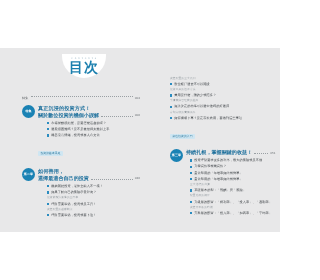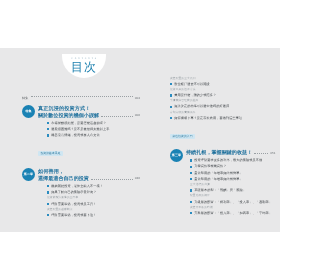--- a/index.html
+++ b/index.html
@@ -5,21 +5,21 @@
   html,body{margin:0;padding:0;background:#ffffff;}
   body{width:280px;height:280px;overflow:hidden;font-family:"DejaVu Sans","Liberation Sans",sans-serif;}
 
   .page-wrap{position:absolute;left:0;top:48px;width:280px;height:184px;background:#e8e8e9;}
   .page-inner{position:absolute;left:0;top:0;width:280px;height:184px;}
 
   
   .masthead{position:absolute;left:62px;top:6px;width:44px;height:24px;
             background:#ffffff;border-radius:0 0 22px 22px;text-align:center;}
   .masthead-kicker{font-size:2.6px;letter-spacing:.55px;color:#9bb7c6;margin-top:3px;line-height:4px;}
-  .masthead-title{font-size:12px;font-weight:400;color:#1b7fae;letter-spacing:1px;line-height:10px;margin-top:1px;}
+  .masthead-title{font-size:14px;font-weight:700;color:#1b7fae;letter-spacing:1px;line-height:10px;margin-top:1px;}
 
   .col{position:absolute;top:0;}
   .col-left{left:22px;width:118px;}
   .col-right{left:170px;width:104px;}
 
   
   .part-row{display:flex;align-items:flex-start;margin-bottom:2px;}
   .part-row .lead{font-size:3.1px;color:#555a5e;letter-spacing:.2px;line-height:5px;white-space:nowrap;}
   .dots{flex:1;border-bottom:.5px dotted #9aa0a4;margin:0 2px 1.4px 2px;min-width:14px;}
   .pg{font-size:2.8px;color:#6c7275;line-height:5px;}

